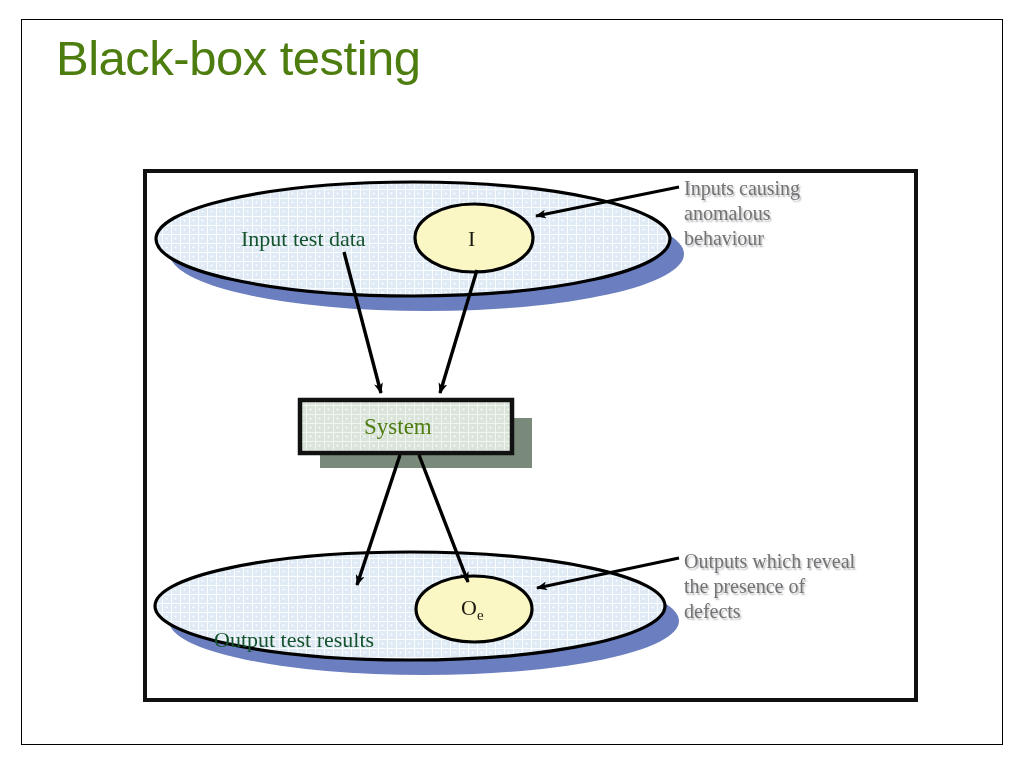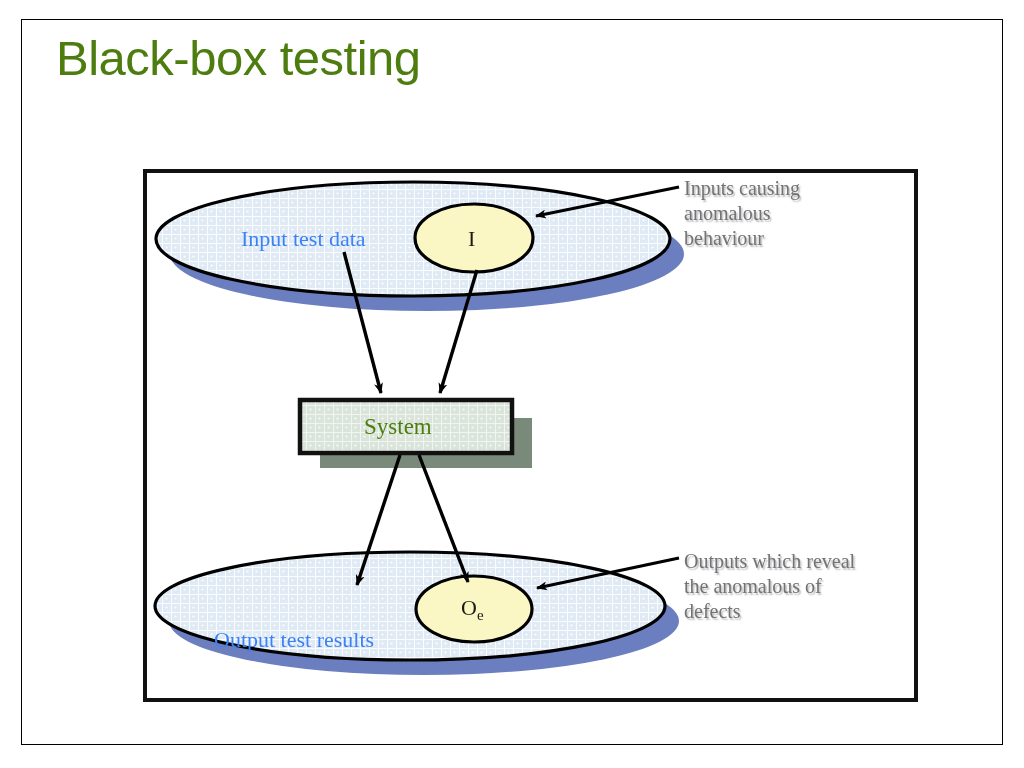--- a/index.html
+++ b/index.html
@@ -60,21 +60,21 @@
     color: #737373;
     text-shadow: 1.5px 1.5px 1.6px rgba(130,130,140,0.55);
     white-space: pre;
   }
   #annot-inputs { left: 684px; top: 176px; }
   #annot-outputs { left: 684px; top: 549px; }
   .ell-label {
     position: absolute;
     font-family: "Liberation Serif", serif;
     font-size: 22px;
-    color: #3b82f6;
+    color: #14532d;
     white-space: nowrap;
   }
   #label-input-test-data { left: 241px; top: 226px; }
   #label-output-test-results { left: 214px; top: 627px; }
   .set-label {
     position: absolute;
     font-family: "Liberation Serif", serif;
     font-size: 22px;
     color: #1a1a10;
     white-space: nowrap;
@@ -160,14 +160,14 @@
 
 <div class="ell-label" id="label-output-test-results">Output test results</div>
 
 <div class="set-label" id="label-oe"><span>O</span><sub>e</sub></div>
 
 <div class="annot" id="annot-inputs">Inputs causing
 anomalous
 behaviour</div>
 
 <div class="annot" id="annot-outputs">Outputs which reveal
-the anomalous of
+the presence of
 defects</div>
 
 </body></html>

